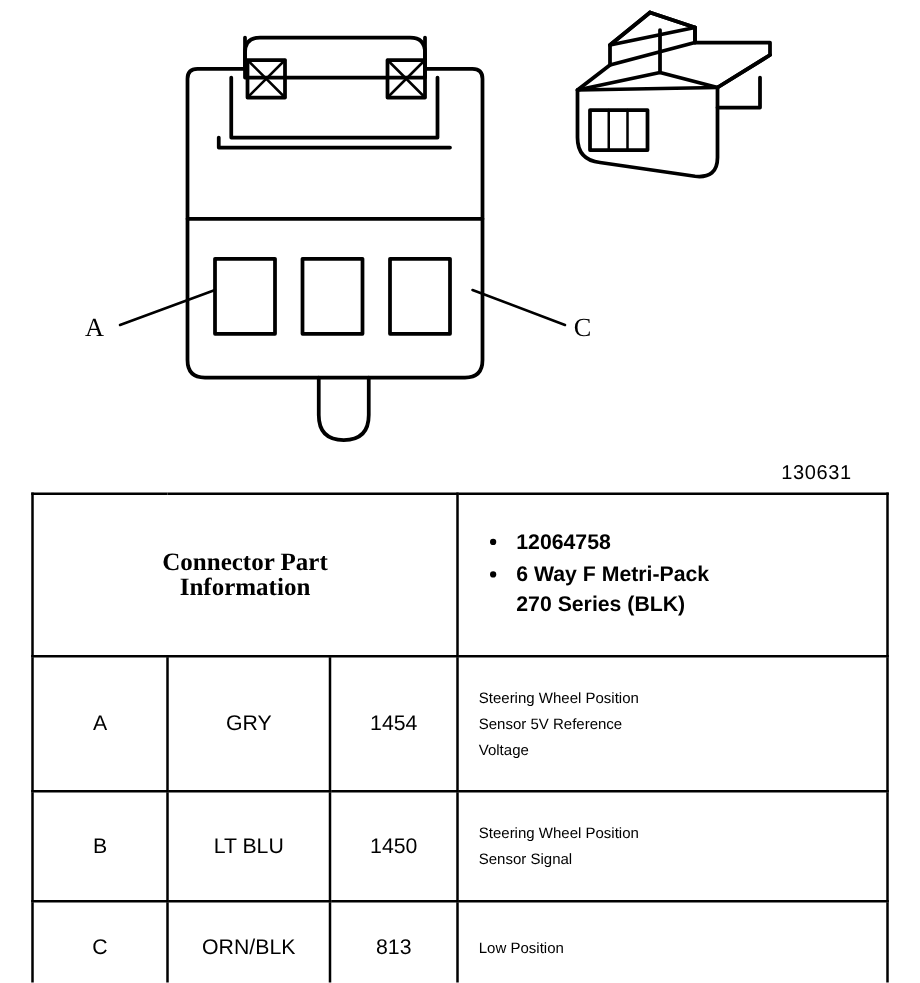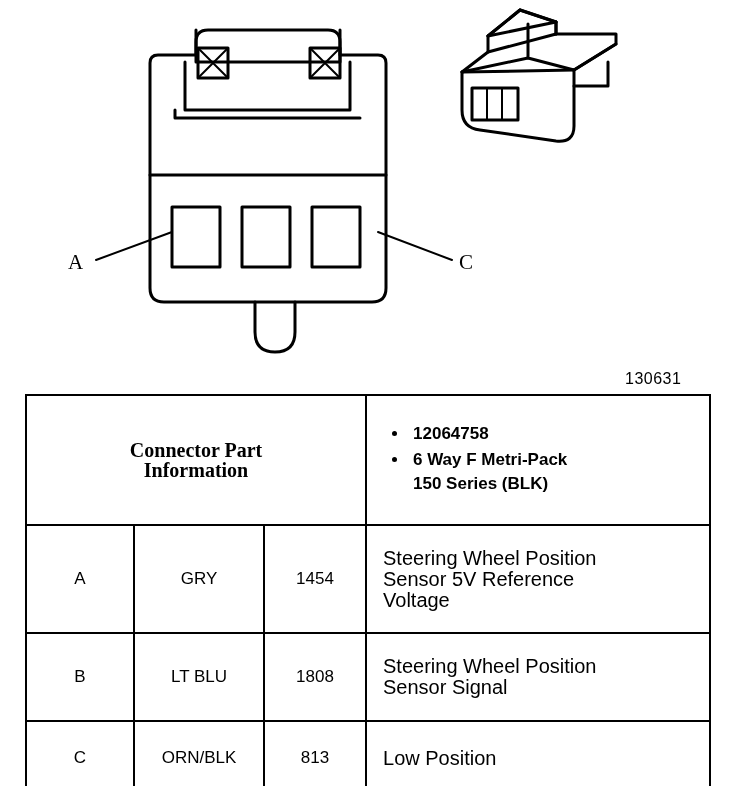--- a/index.html
+++ b/index.html
@@ -92,21 +92,21 @@
     height: 66px;
     padding: 4px 3px;
   }
   .cell-center {
     text-align: center;
     font-size: 17px;
     padding: 8px 4px;
   }
   .cell-func {
     text-align: left;
-    font-size: 20px;
+    font-size: 12px;
     line-height: 21px;
     padding: 8px 0 8px 9px;
   }
   .row-tall td { height: 74px; }
   .row-mid td { height: 54px; }
   .row-short td { height: 40px; }
 </style>
 </head>
 <body>
 
@@ -205,42 +205,42 @@
           <div>Connector Part</div>
           <div>Information</div>
         </td>
         <td>
           <ul class="part-list">
             <li>
               <span>12064758</span>
             </li>
             <li>
               <div>6 Way F Metri-Pack</div>
-              <div>150 Series (BLK)</div>
+              <div>270 Series (BLK)</div>
             </li>
           </ul>
         </td>
       </tr>
 
 
       <tr class="row-tall">
         <td class="cell-center">A</td>
         <td class="cell-center">GRY</td>
         <td class="cell-center">1454</td>
         <td class="cell-func">
           <div>Steering Wheel Position</div>
           <div>Sensor 5V Reference</div>
           <div>Voltage</div>
         </td>
       </tr>
 
       <tr class="row-mid">
         <td class="cell-center">B</td>
         <td class="cell-center">LT BLU</td>
-        <td class="cell-center">1808</td>
+        <td class="cell-center">1450</td>
         <td class="cell-func">
           <div>Steering Wheel Position</div>
           <div>Sensor Signal</div>
         </td>
       </tr>
 
       <tr class="row-short">
         <td class="cell-center">C</td>
         <td class="cell-center">ORN/BLK</td>
         <td class="cell-center">813</td>

